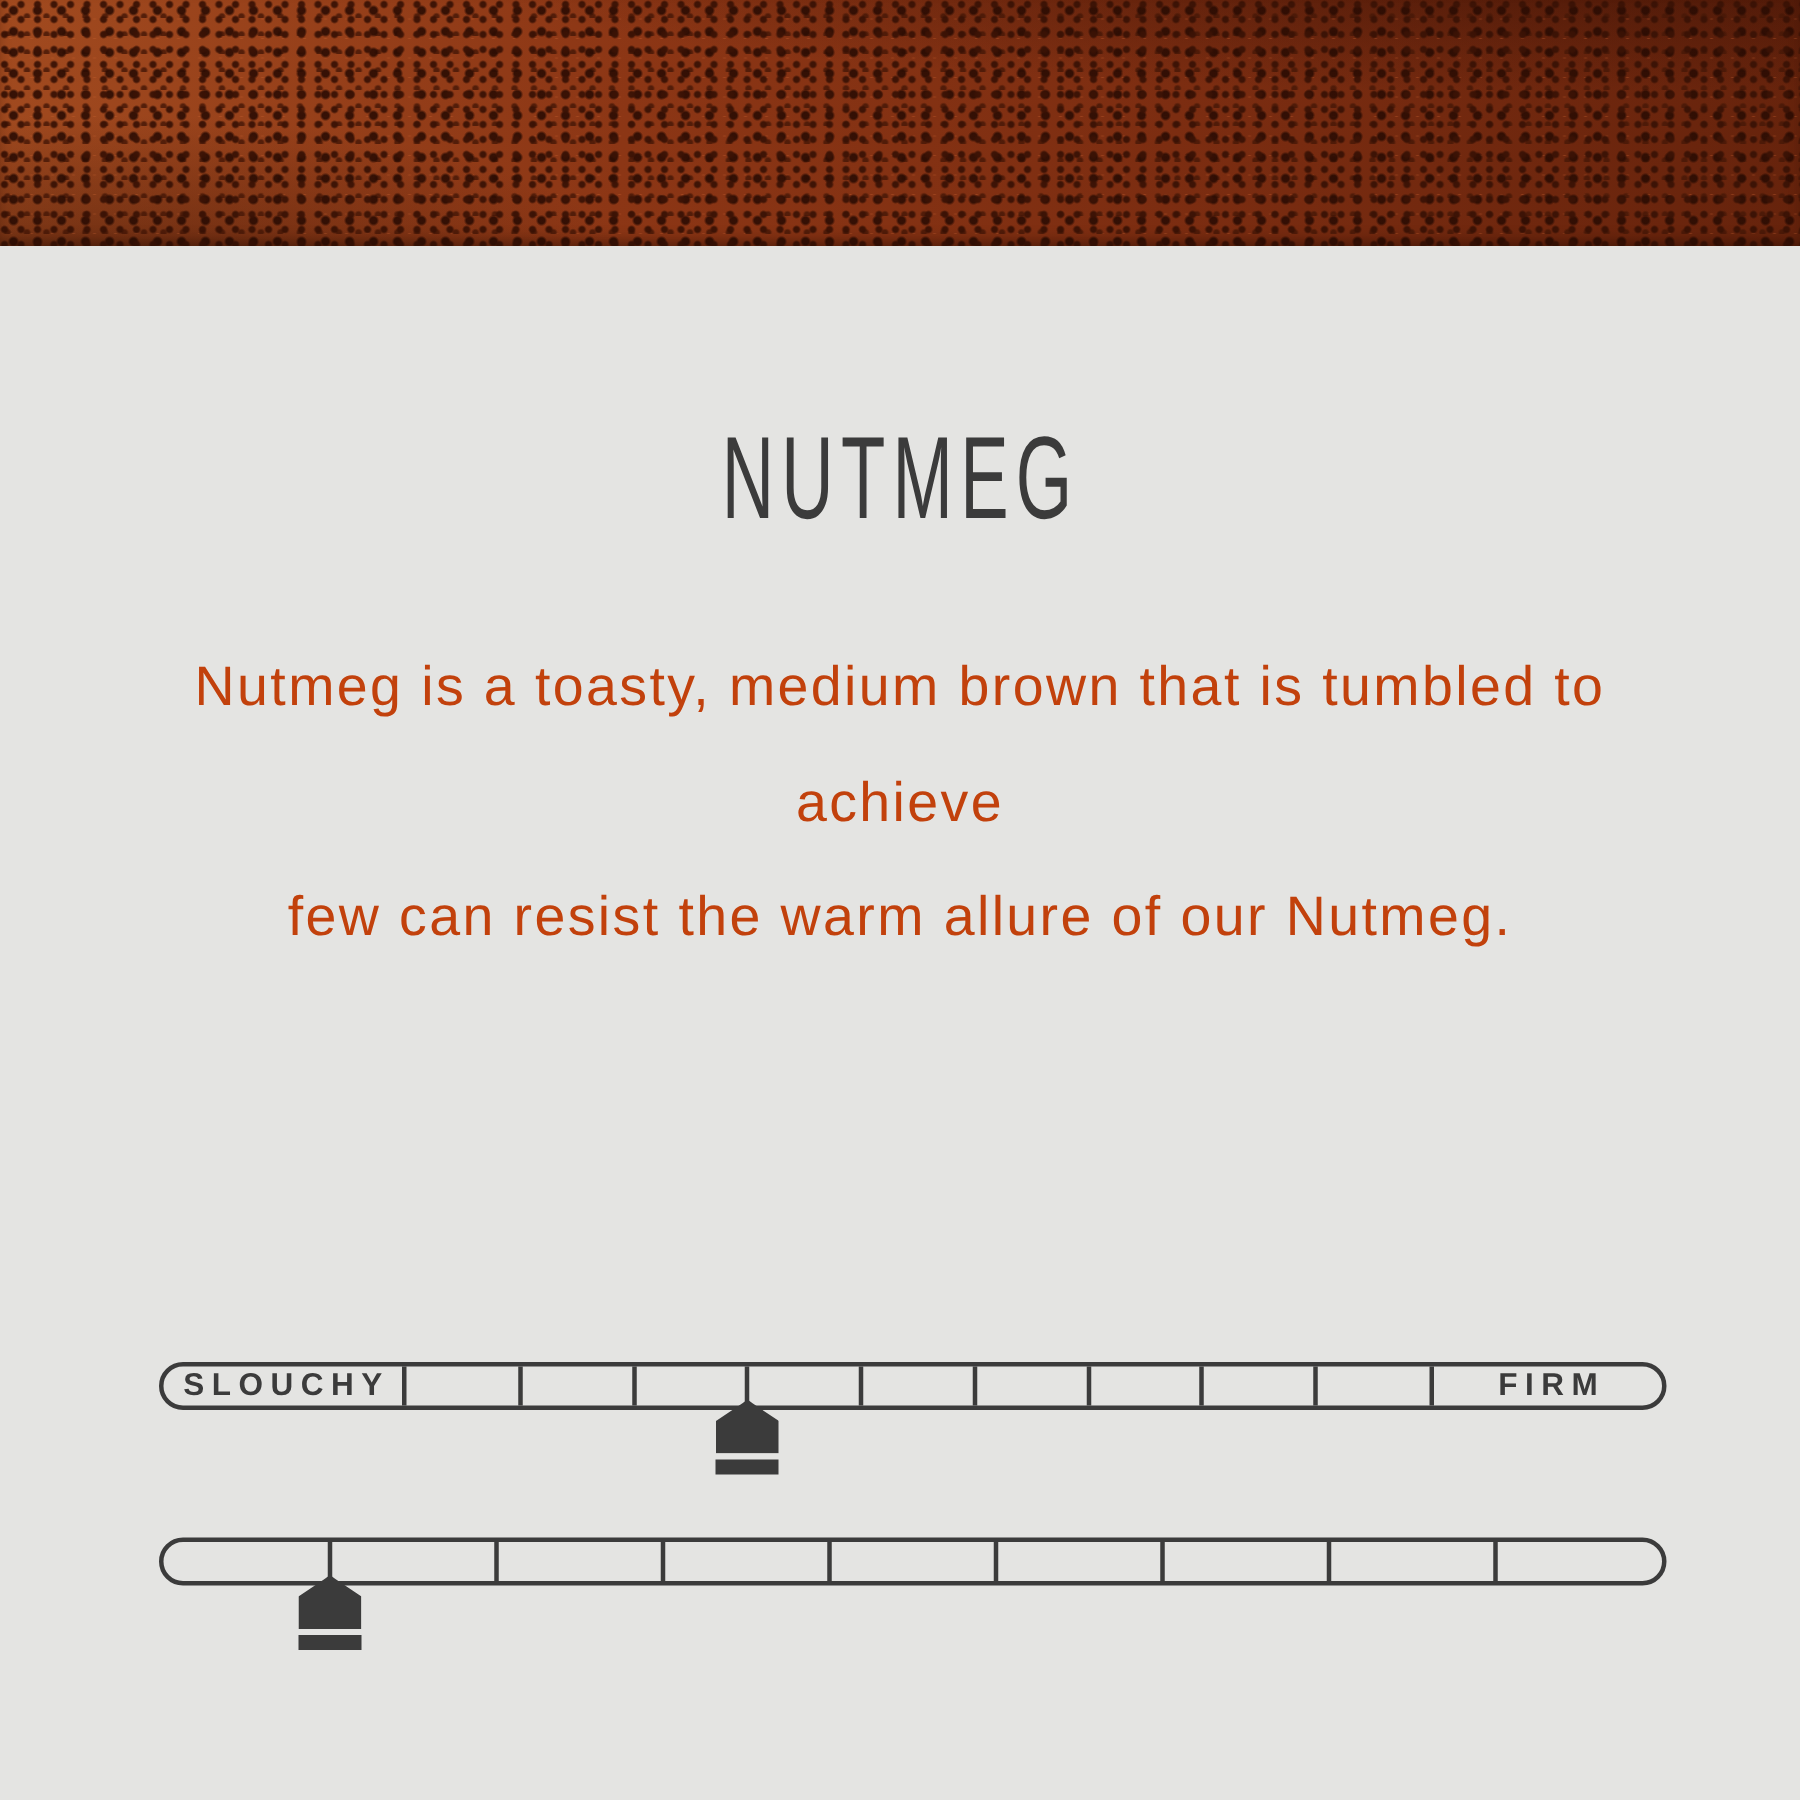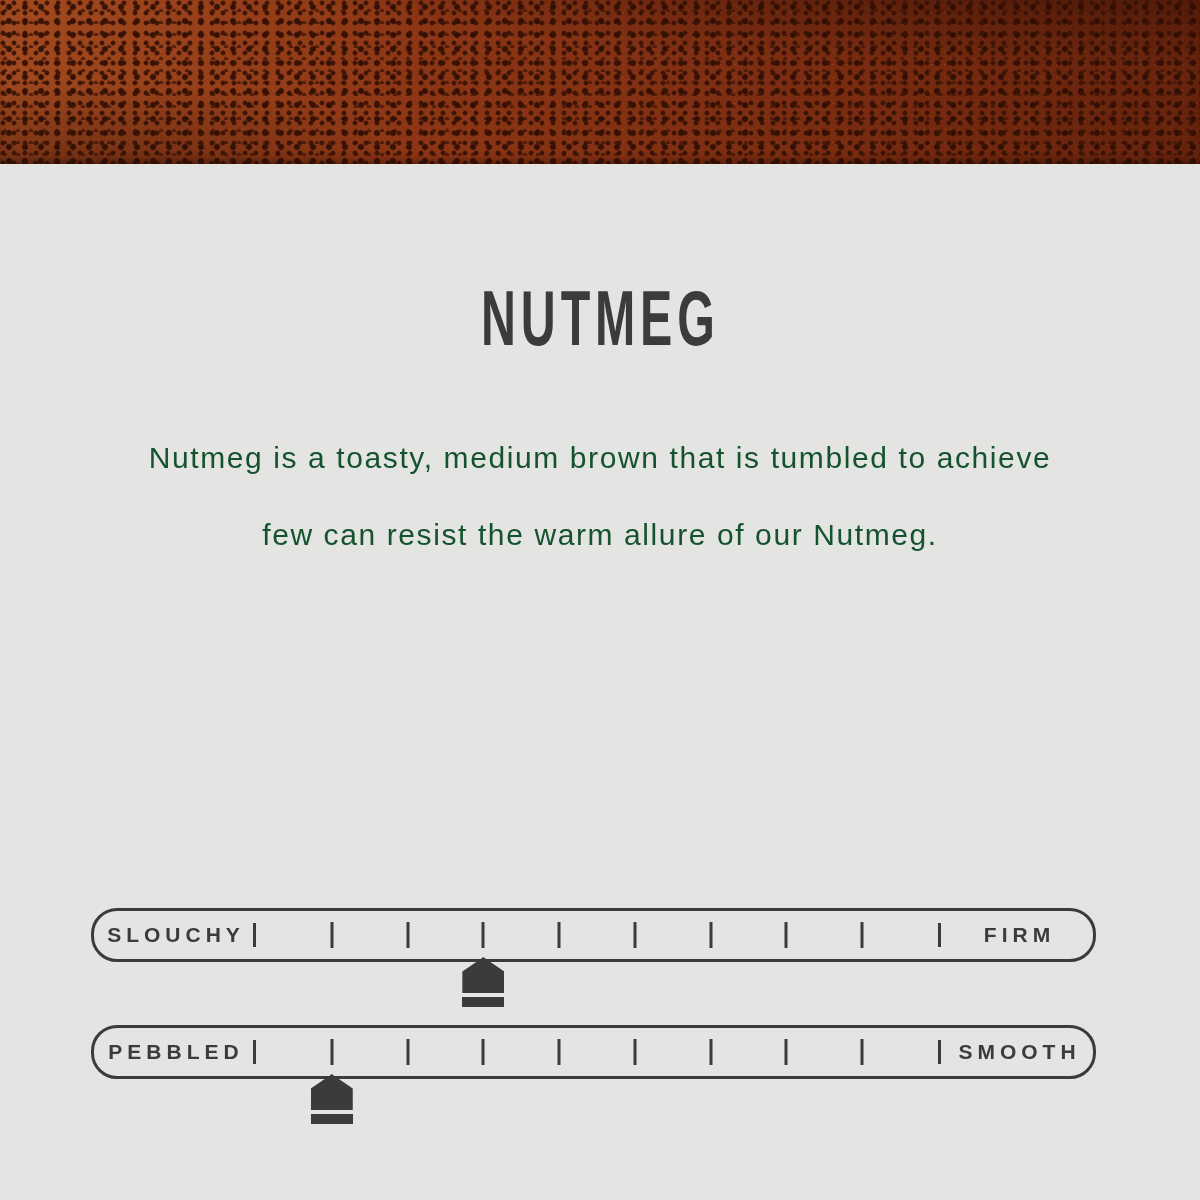--- a/index.html
+++ b/index.html
@@ -33,43 +33,42 @@
     background-size:
       11px 10px, 16px 14px, 13px 12px, 9px 8px, 14px 13px,
       100% 100%, 100% 100%, 100% 100%;
     box-shadow: inset 0 -6px 9px -3px rgba(40,12,3,0.55);
   }
 
   
   .title{
     position:absolute;top:278px;left:0;width:1200px;
     margin:0;text-align:center;
-    font-size:78px;line-height:80px;font-weight:bold;
+    font-size:78px;line-height:80px;font-weight:normal;
     letter-spacing:0.10em;
     color:var(--ink);
   }
   .title-inner{display:inline-block;transform:scaleX(0.62);transform-origin:50% 50%;}
 
   
   .description{
     position:absolute;top:420px;left:60px;width:1080px;
     text-align:center;
-    font-size:30px;line-height:76.5px;
+    font-size:37px;line-height:76.5px;
     letter-spacing:1.6px;
-    color:#14532d;
+    color:#c2410c;
   }
 
   
   .slider{
-    position:absolute;left:91px;width:1005px;height:54px;
+    position:absolute;left:106px;width:1005px;height:32px;
     box-sizing:border-box;
     border:3px solid var(--ink);
     border-radius:26px;
     display:flex;
-    align-items:center;
   }
   .slider-0{top:908px;}
   .slider-1{top:1025px;}
   .cap-label{
     display:flex;align-items:center;justify-content:center;
     font-size:21px;font-weight:bold;letter-spacing:5px;
     padding-left:5px; 
     color:var(--ink);
     box-sizing:border-box;
   }
@@ -120,29 +119,27 @@
       <div class="tick" style="left: 44.4444%;"></div>
       <div class="tick" style="left: 55.5556%;"></div>
       <div class="tick" style="left: 66.6667%;"></div>
       <div class="tick" style="left: 77.7778%;"></div>
       <div class="tick" style="left: 88.8889%;"></div>
     </div>
   <div class="cap-label cap-right">FIRM</div>
 </div>
 
 <div class="slider slider-1">
-  <div class="cap-label cap-left">PEBBLED</div>
   <div class="track">
     <div class="marker" style="left: 11.1111%;">
       <div class="marker-head"></div>
       <div class="marker-base"></div>
     </div>
   <div class="tick" style="left: 11.1111%;"></div>
       <div class="tick" style="left: 22.2222%;"></div>
       <div class="tick" style="left: 33.3333%;"></div>
       <div class="tick" style="left: 44.4444%;"></div>
       <div class="tick" style="left: 55.5556%;"></div>
       <div class="tick" style="left: 66.6667%;"></div>
       <div class="tick" style="left: 77.7778%;"></div>
       <div class="tick" style="left: 88.8889%;"></div>
     </div>
-  <div class="cap-label cap-right">SMOOTH</div>
 </div>
 
 </body></html>

